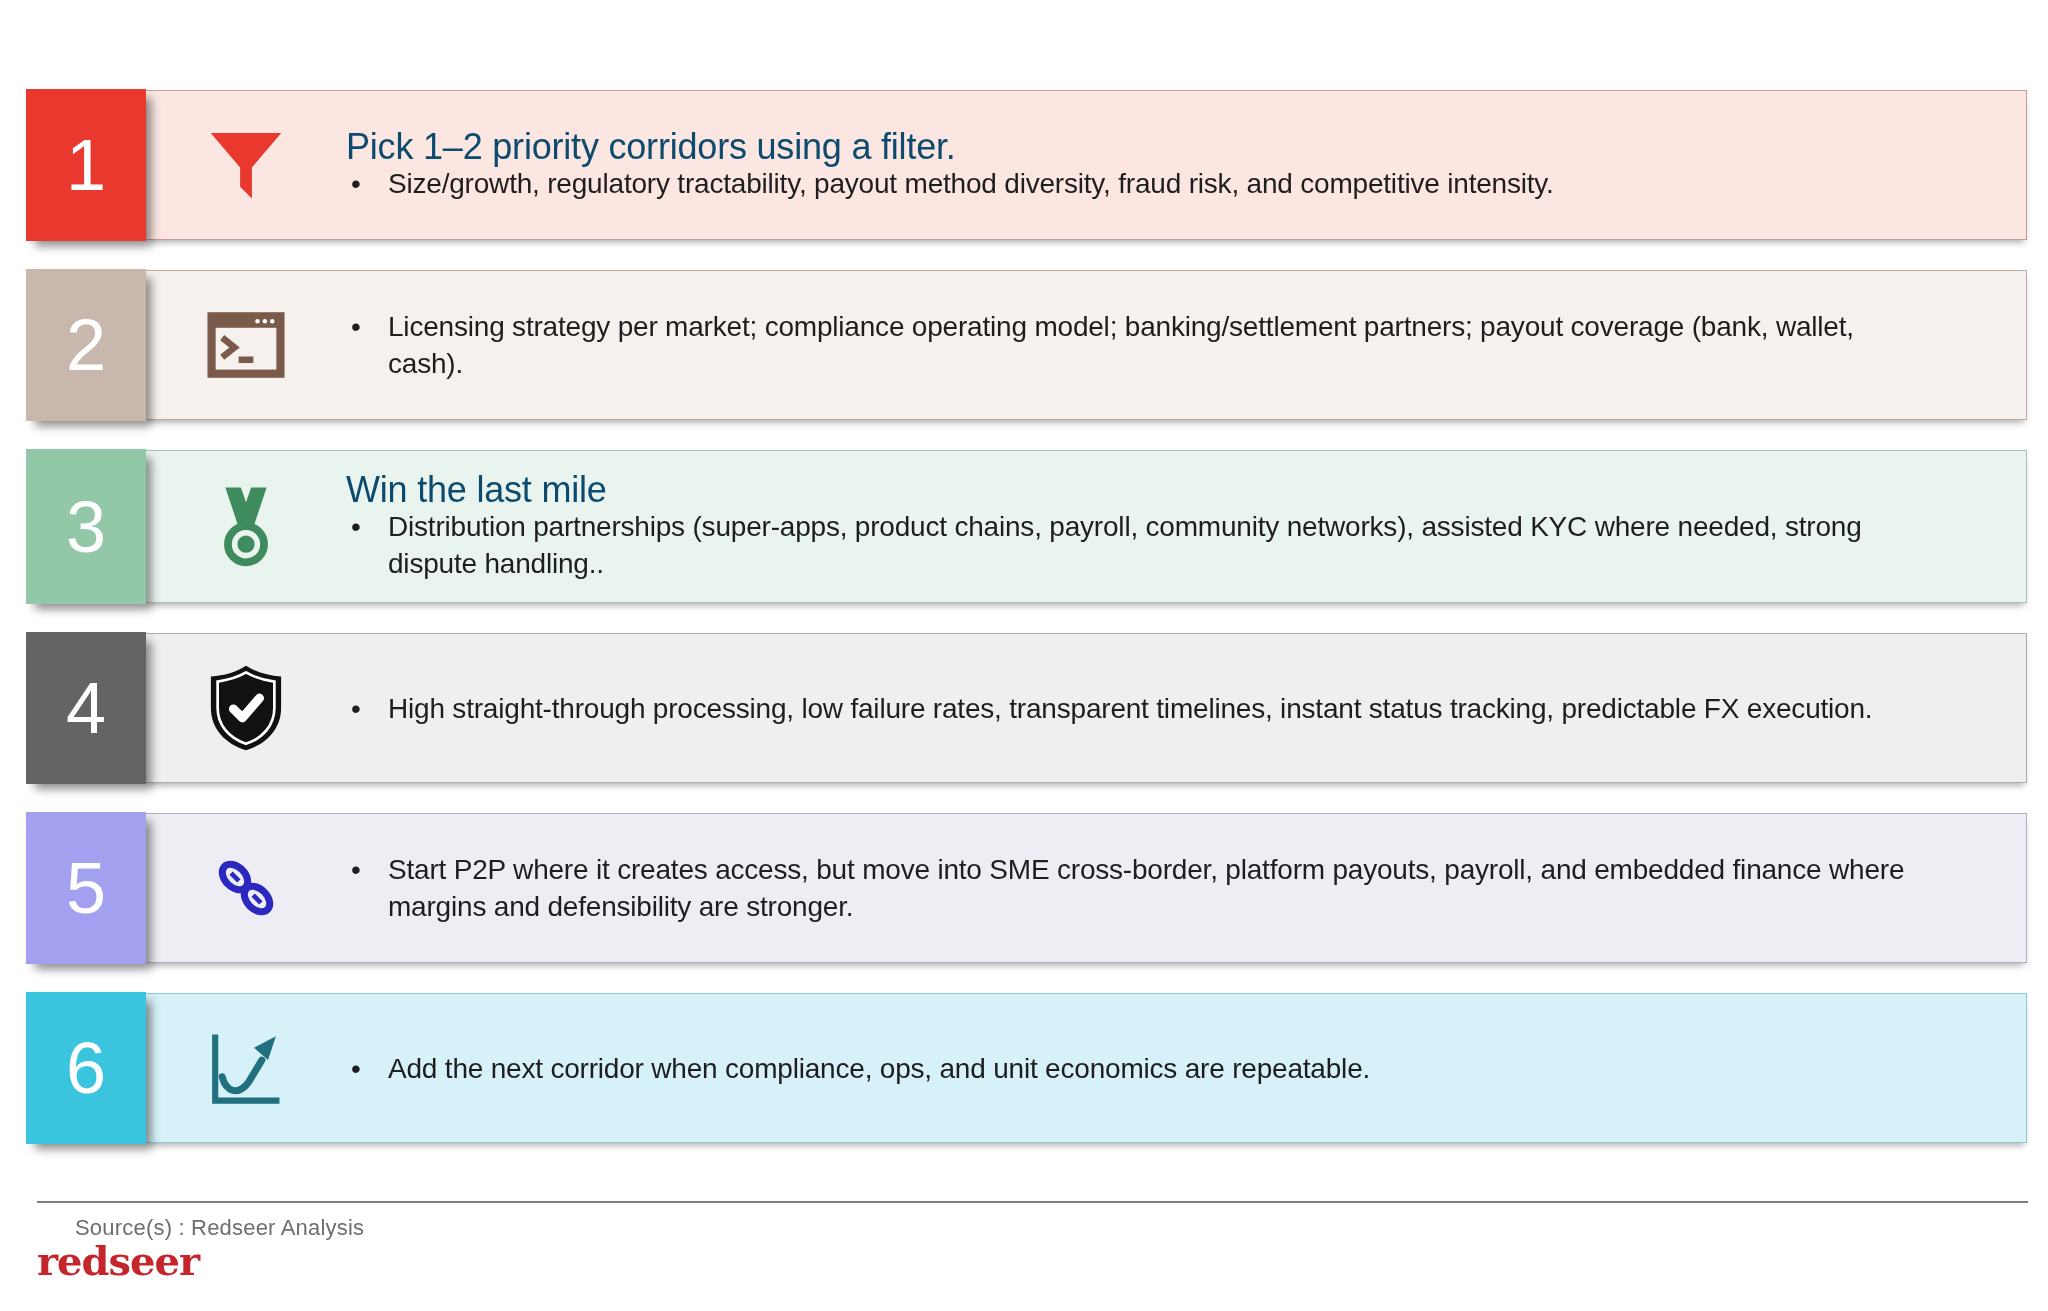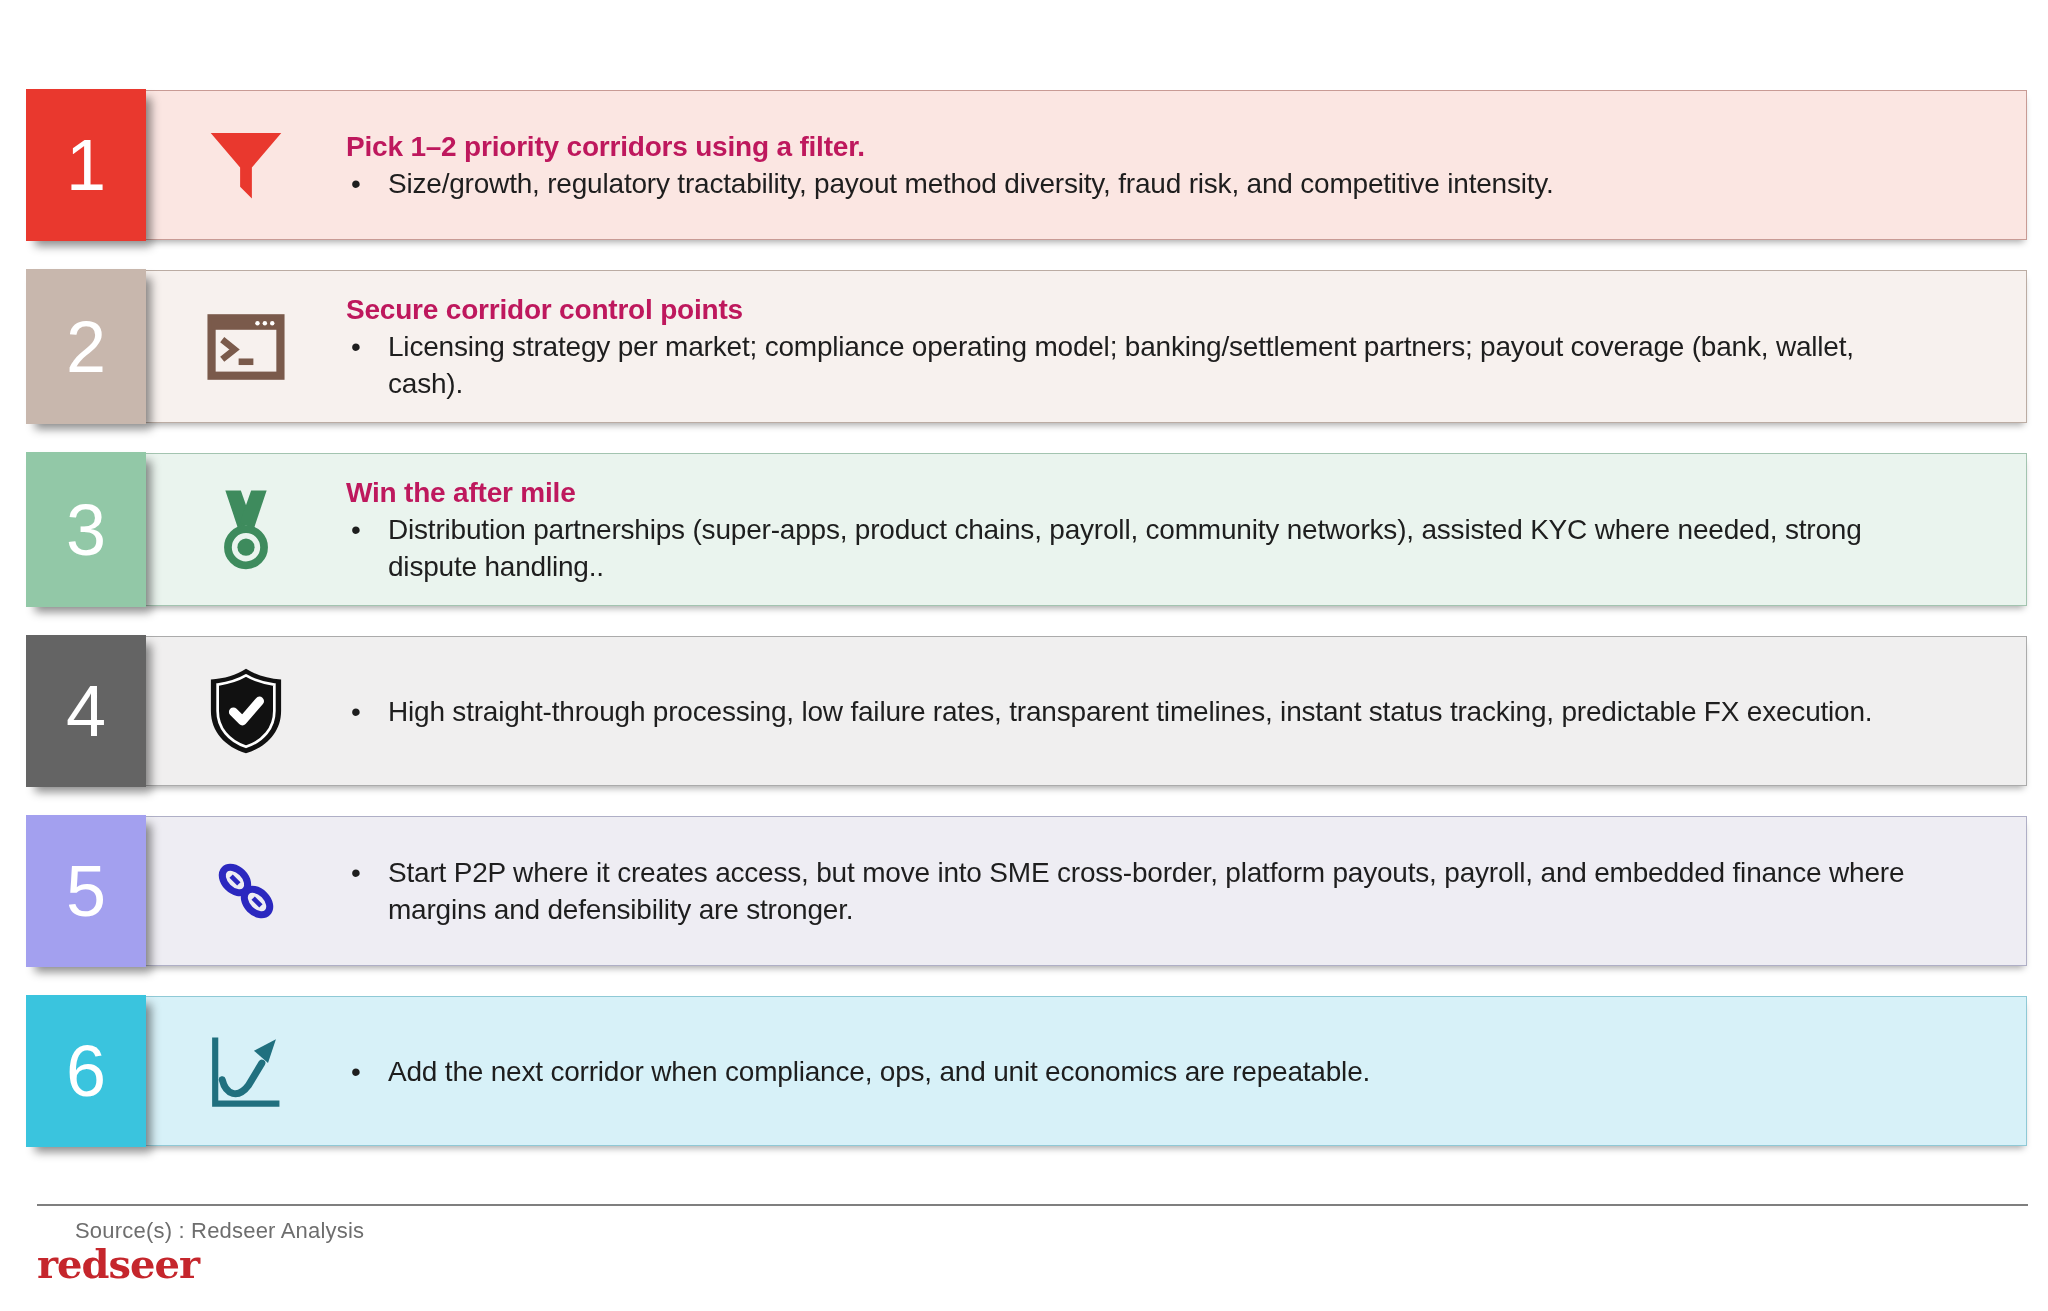--- a/index.html
+++ b/index.html
@@ -26,21 +26,21 @@
     color:#ffffff;font-size:72px;font-weight:300;line-height:1;
     box-shadow:7px 7px 9px -2px rgba(0,0,0,0.45);
     z-index:2;
   }
   .icon-wrap{
     width:200px;flex:0 0 200px;
     display:flex;align-items:center;justify-content:center;
   }
   .content{flex:1;min-width:0;padding-right:40px;}
   .title{
-    font-size:28px;line-height:37px;font-weight:700;color:#be185d;
+    font-size:36px;line-height:37px;font-weight:400;color:#0c4a6e;
     letter-spacing:-0.2px;
   }
   .bullet{
     display:flex;
     font-size:28px;line-height:37px;font-weight:400;color:#1e1e1e;
     letter-spacing:-0.2px;
   }
   .bullet .dot{flex:0 0 37px;text-align:left;padding-left:5px;}
   .bullet .btext{flex:1;min-width:0;}
   .footer{margin:58px 20px 0 37px;}
@@ -86,40 +86,39 @@
       <rect x="8" y="15" width="84" height="70" fill="none" stroke="#7A5A4B" stroke-width="10"></rect>
       <rect x="8" y="15" width="84" height="14" fill="#7A5A4B"></rect>
       <circle cx="64" cy="21" r="2.7" fill="#ffffff"></circle>
       <circle cx="73" cy="21" r="2.7" fill="#ffffff"></circle>
       <circle cx="82" cy="21" r="2.7" fill="#ffffff"></circle>
       <path d="M21 41 L36 53 L21 65" fill="none" stroke="#7A5A4B" stroke-width="8"></path>
       <path d="M41 68 H59" stroke="#7A5A4B" stroke-width="8"></path>
           </svg>
         </div>
     <div class="content">
-      <div class="title">Secure corridor control points</div>
     <div class="bullet">
             <span class="dot">•</span>
             <span class="btext">Licensing strategy per market; compliance operating model; banking/settlement partners; payout coverage (bank, wallet, cash).</span>
           </div>
         </div>
   </div>
       <div class="row" style="background: rgb(234, 244, 238); border-color: rgb(163, 196, 176);">
     <div class="numbox" style="background: rgb(146, 200, 167);">3</div>
     <div class="icon-wrap">
           <svg viewBox="0 0 100 100" width="86" height="86">
       <path d="M26 4 L44 4 L57 41 L41 49 Z" fill="#3E8B5D"></path>
       <path d="M74 4 L56 4 L43 41 L59 49 Z" fill="#3E8B5D"></path>
       <path d="M31 4 L39 12 L47 4 Z" fill="#ffffff" opacity="0.0"></path>
       <circle cx="50" cy="70" r="21" fill="none" stroke="#3E8B5D" stroke-width="9"></circle>
       <circle cx="50" cy="70" r="10" fill="#3E8B5D"></circle>
           </svg>
         </div>
     <div class="content">
-      <div class="title">Win the after mile</div>
+      <div class="title">Win the last mile</div>
     <div class="bullet">
             <span class="dot">•</span>
             <span class="btext">Distribution partnerships (super-apps, product chains, payroll, community networks), assisted KYC where needed, strong dispute handling..</span>
           </div>
         </div>
   </div>
       <div class="row" style="background: rgb(240, 239, 239); border-color: rgb(171, 171, 171);">
     <div class="numbox" style="background: rgb(100, 100, 100);">4</div>
     <div class="icon-wrap">
           <svg viewBox="0 0 100 100" width="90" height="90">

